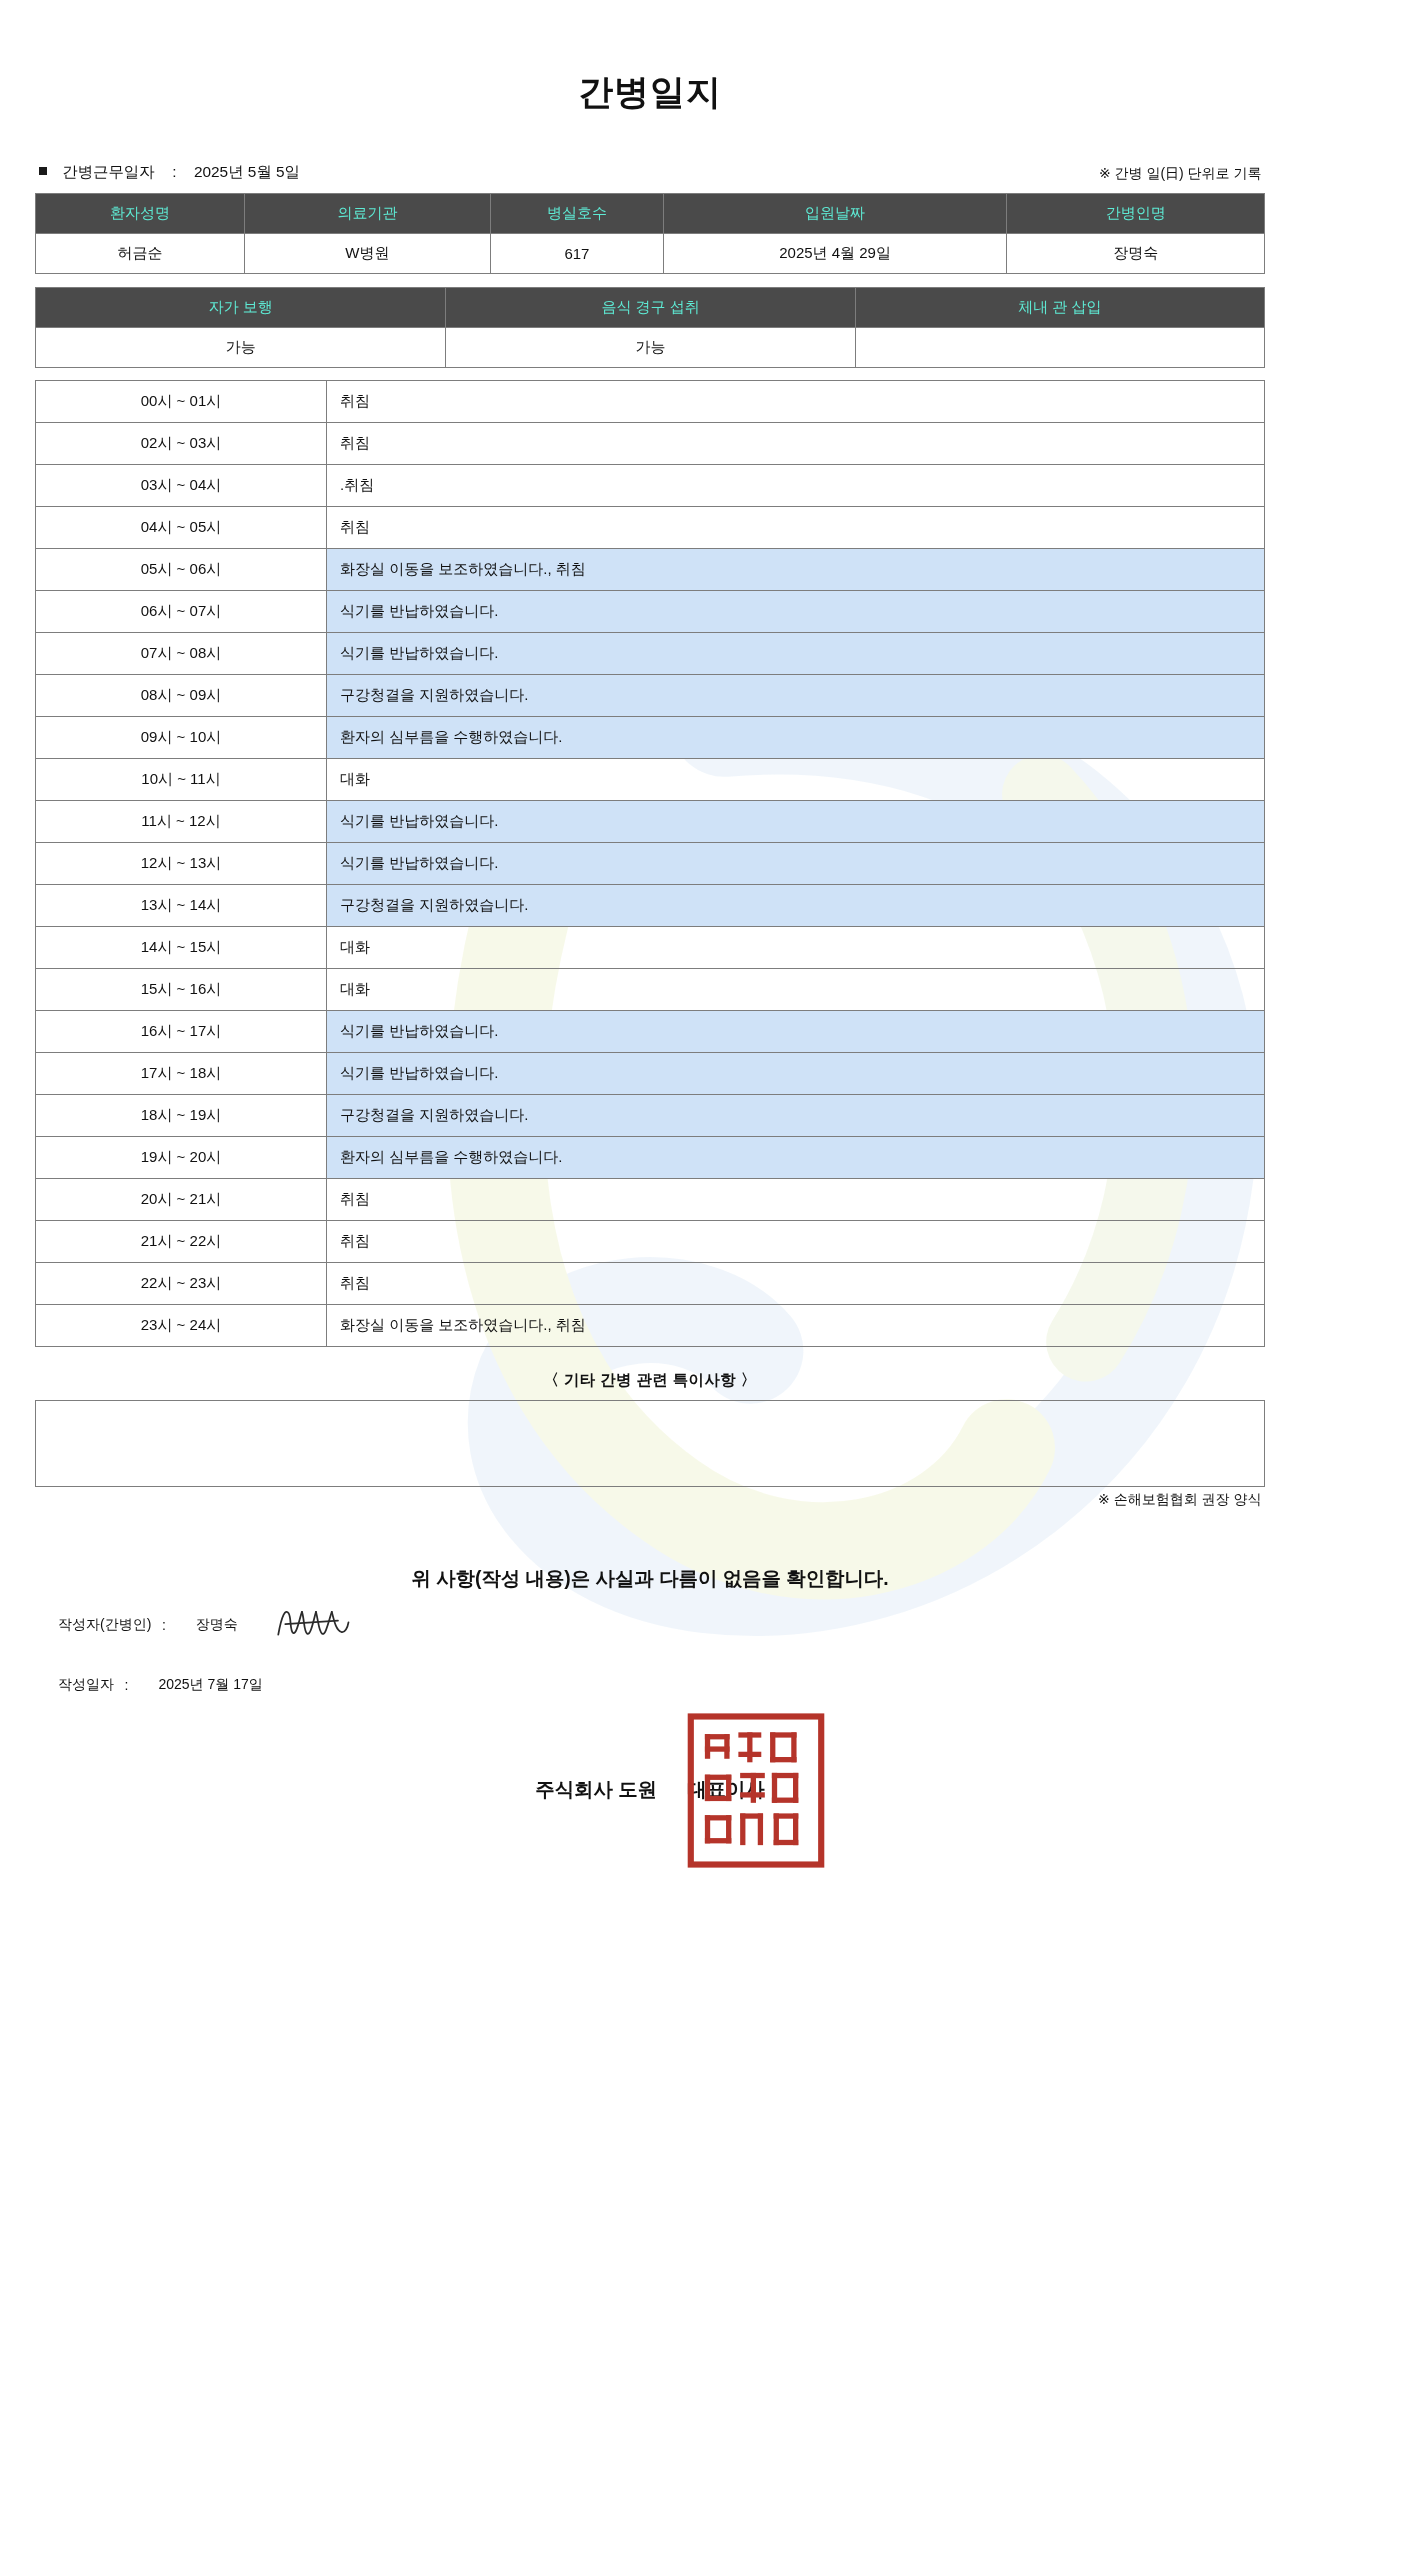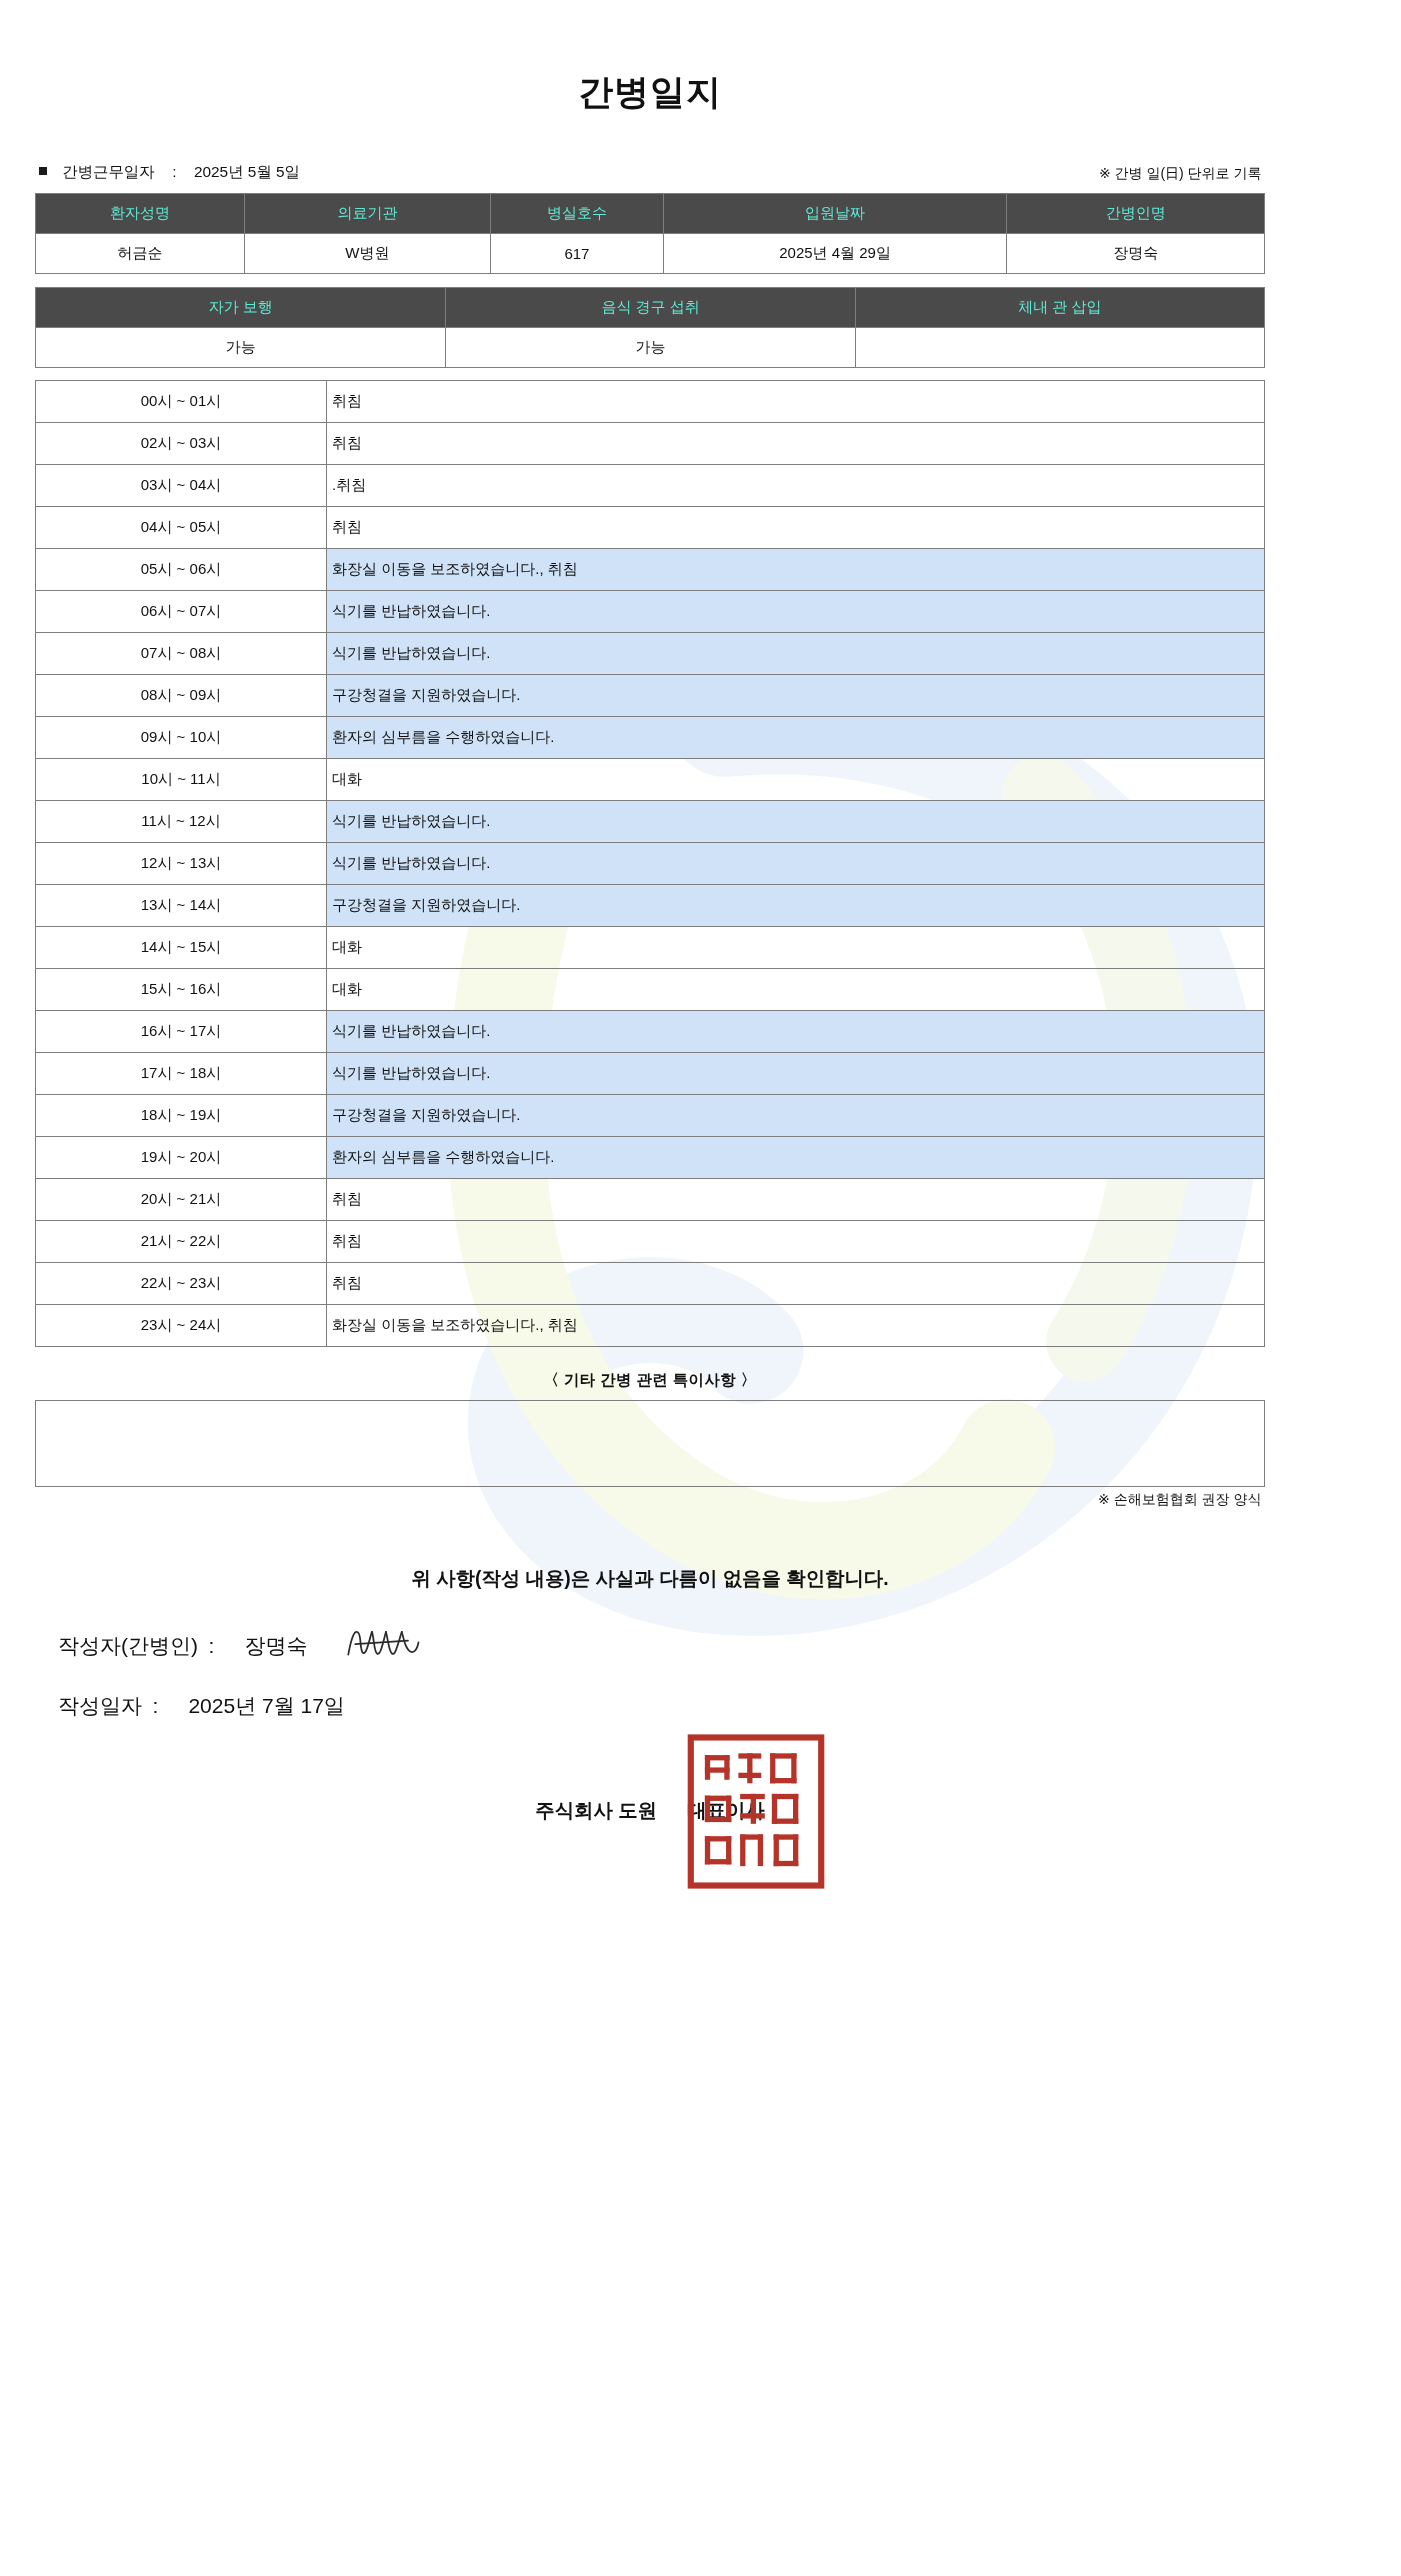--- a/index.html
+++ b/index.html
@@ -94,21 +94,21 @@
     height: 42px;
   }
   .cell-c { text-align: center; }
 
   .tbl-info { margin-top: 1.8px; }
   .tbl-care { margin-top: 12.4px; }
   .tbl-log  { margin-top: 12.4px; }
 
   .tbl-log td { height: 41px; }
   .tbl-log .time-col { width: 291px; text-align: center; }
-  .tbl-log .content-col { text-align: left; padding-left: 5px; }
+  .tbl-log .content-col { text-align: left; padding-left: 13px; }
 
   
   .hl { background: #cfe2f7; }
 
   
   .etc-title {
     text-align: center;
     font-size: 15.4px;
     font-weight: bold;
     margin-top: 23px;
@@ -127,23 +127,23 @@
   }
 
   
   .confirm {
     text-align: center;
     font-size: 19.4px;
     font-weight: bold;
     margin-top: 56px;
   }
   .sign-block {
-    margin-top: 39px;
+    margin-top: 18px;
     padding-left: 23px;
-    font-size: 21px;
+    font-size: 14px;
   }
   .sign-line {
     display: flex;
     align-items: center;
     gap: 8.8px;
     margin-bottom: 30px;
     height: 30px;
   }
   .sign-line .lbl { font-weight: normal; }
   .sign-line .colon { margin: 0 1.8px; }

